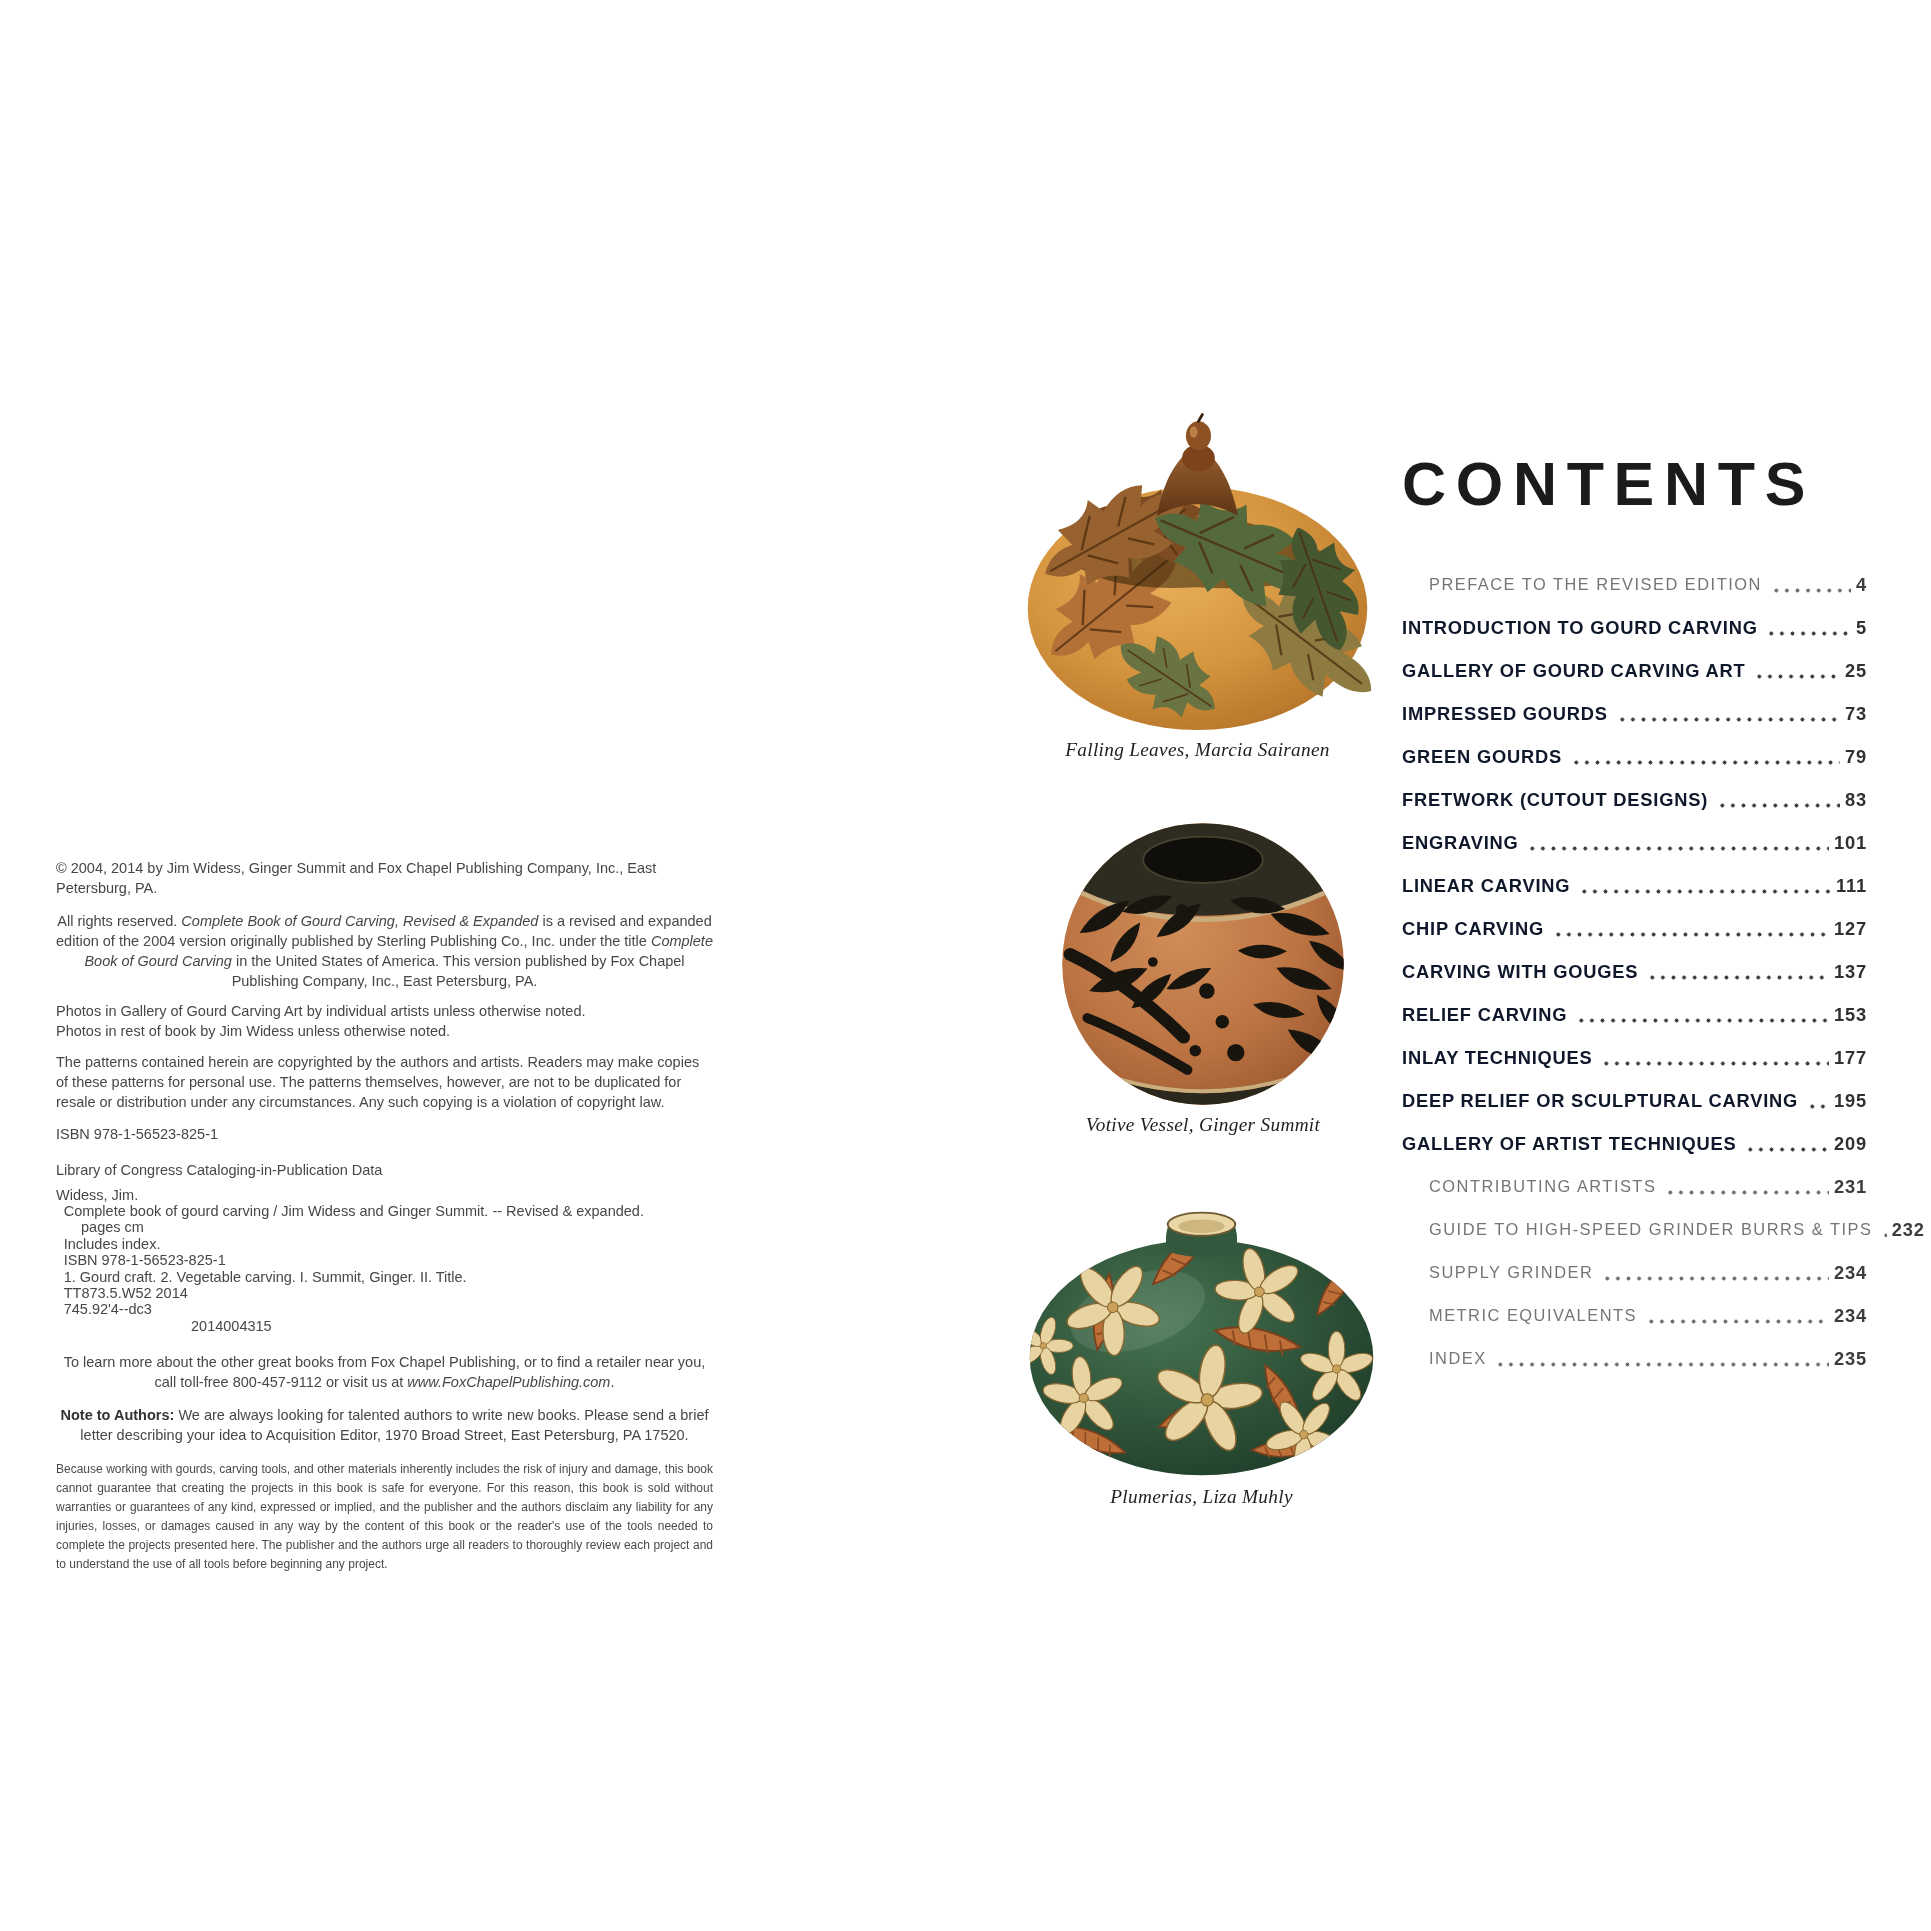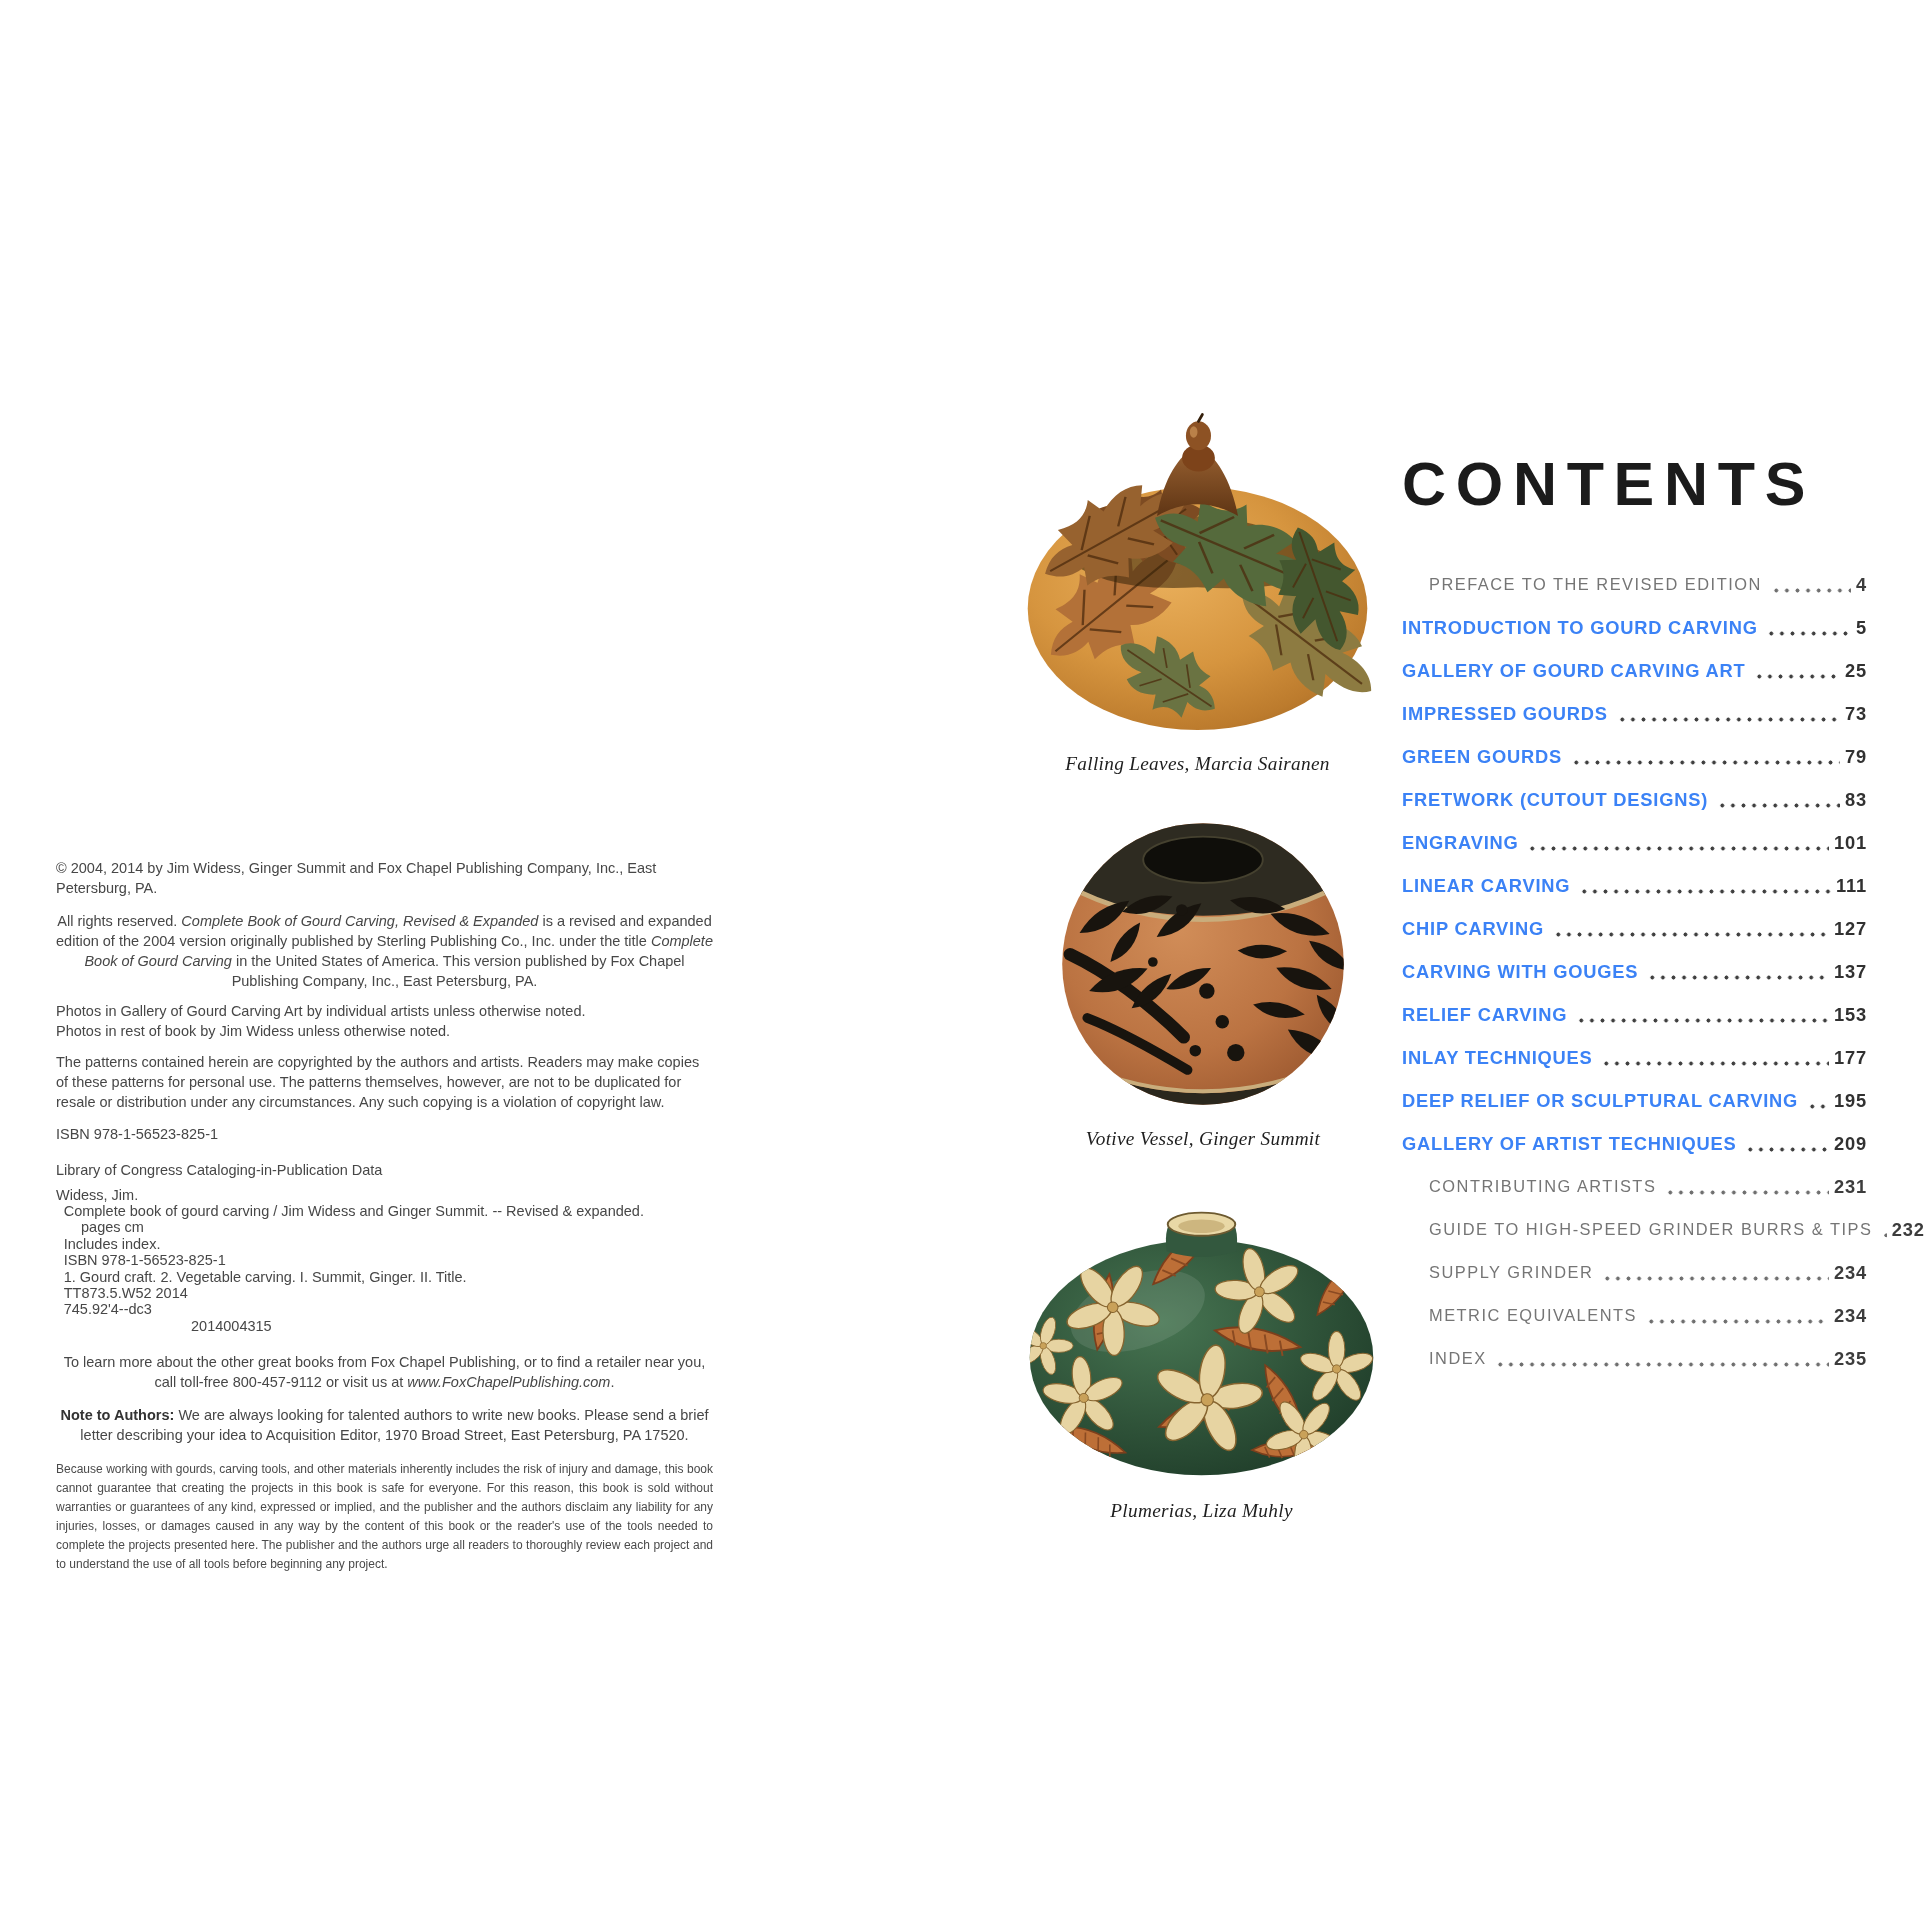--- a/index.html
+++ b/index.html
@@ -16,33 +16,33 @@
   .left-page .size-small{font-size:12px;line-height:19px;color:#4a4a4a;}
   .left-page .line.ind1{padding-left:7.7px;}
   .left-page .line.ind2{padding-left:25px;}
   .left-page .line.ind3{padding-left:135px;}
   .it{font-style:italic;}
   .bd{font-weight:bold;color:#333;}
 
   
   figure.photo{position:absolute;margin:0;text-align:center;}
   figure.photo svg{display:block;}
-  figcaption{margin-top:21px;font-family:"Liberation Serif",serif;font-style:italic;
+  figcaption{margin-top:7px;font-family:"Liberation Serif",serif;font-style:italic;
              font-size:19.3px;color:#1e1e1e;letter-spacing:0.3px;}
   #photo1{left:1012px;top:404px;width:371px;}
   #photo2{left:1041px;top:817px;width:324px;}
   #photo3{left:1016px;top:1203px;width:371px;}
 
   
   .toc{position:absolute;left:1402px;top:454px;width:465px;}
   .toc h1{margin:0;font-size:61px;line-height:1;font-weight:700;letter-spacing:9.7px;
           color:#1b1b1b;}
   #toc-list{margin-top:48px;}
   .toc-row{display:flex;align-items:center;height:43px;}
-  .toc-row .lbl{font-size:18.3px;font-weight:700;letter-spacing:0.8px;color:#3b82f6;
+  .toc-row .lbl{font-size:18.3px;font-weight:700;letter-spacing:0.8px;color:#0f172a;
                 white-space:nowrap;flex-shrink:0;}
   .toc-row .leader{flex:1;height:19.3px;min-width:5.8px;margin:0 4.8px 0 8.7px;
        background:radial-gradient(circle,#3f3f3f 1.7px,rgba(0,0,0,0) 2.2px) 0 13.5px/10.6px 4.8px repeat-x;}
   .toc-row .pg{font-size:18.3px;font-weight:700;letter-spacing:0.8px;color:#313131;
                white-space:nowrap;}
   .toc-row.light .lbl{font-size:16.4px;font-weight:400;letter-spacing:1.5px;color:#757575;
                       padding-left:27px;}
   .toc-row.light .leader{background:radial-gradient(circle,#6f6f6f 1.7px,rgba(0,0,0,0) 2.2px) 0 13.5px/10.6px 4.8px repeat-x;}
   .toc-row.light .pg{color:#3c3c3c;}
 </style>

